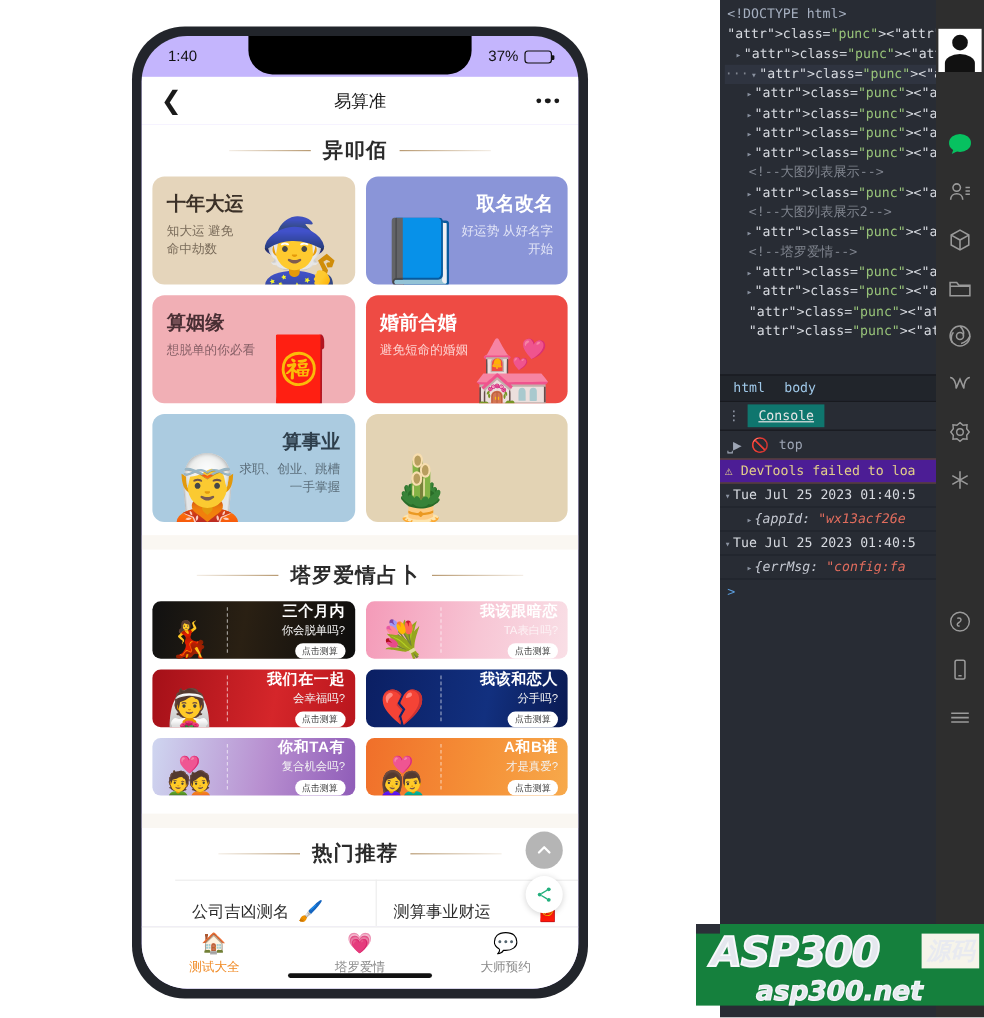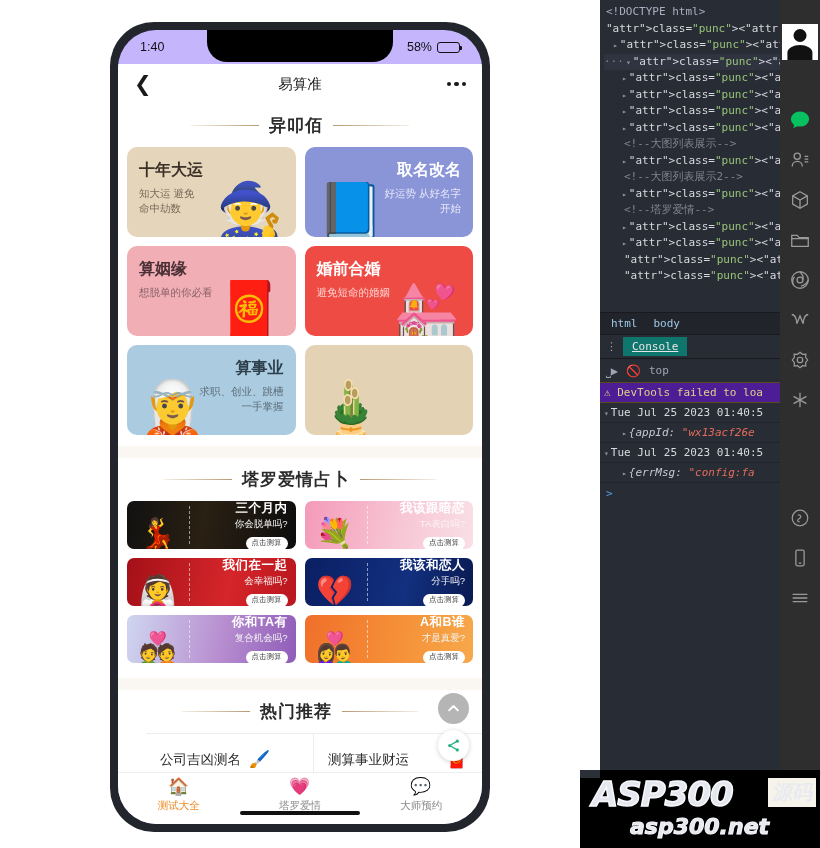--- a/index.html
+++ b/index.html
@@ -235,22 +235,22 @@
   }
   .wx-ico {
     width:40px;height:40px;display:flex;align-items:center;justify-content:center;
     color:#8a8a8a; cursor:pointer;
   }
   .wx-ico svg { display:block; }
   .wx-gap-lg { height:40px; }
 
   
   #watermark {
-    position:absolute; left:580px; top:770px; width:240px; height:78px;
-    background:#000000; overflow:hidden;text-align:center;
+    position:absolute; left:580px; top:770px; width:240px; height:68px;
+    background:#15803d; overflow:hidden;text-align:center;
   }
   #wm1 {
     position:absolute; left:12px; top:4px;
     font-size:34px; font-weight:bold; font-style:italic;
     color:#e4e7ee; -webkit-text-stroke:1.5px #f7f8fb;
     font-family:"DejaVu Sans", sans-serif; letter-spacing:-1px;
   }
   #wm-cn {
     position:absolute; left:188px; top:8px;
     background:#f6f4ea; color:#e8eaf0; font-size:20px; font-weight:bold;
@@ -269,21 +269,21 @@
 
 <div id="root">
 
   <div id="phone-frame">
     <div id="phone-screen">
       <div id="notch"></div>
 
       <div id="status-bar">
         <span>1:40</span>
         <span class="right">
-          <span>58%</span>
+          <span>37%</span>
           <span class="battery-shell"><span class="battery-fill"></span></span>
         </span>
       </div>
 
       <div id="nav-bar">
         <span id="nav-back">❮</span>
         <span id="nav-title">易算准</span>
         <span id="nav-more">
             <i></i>
             <i></i>

